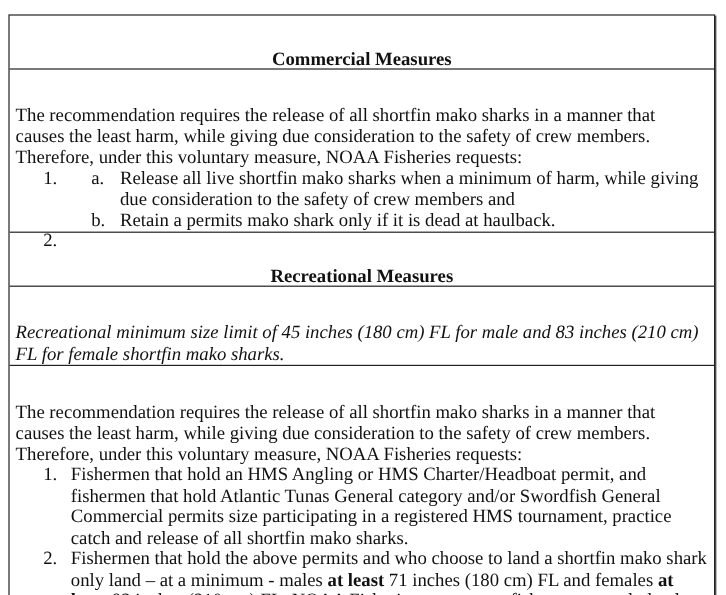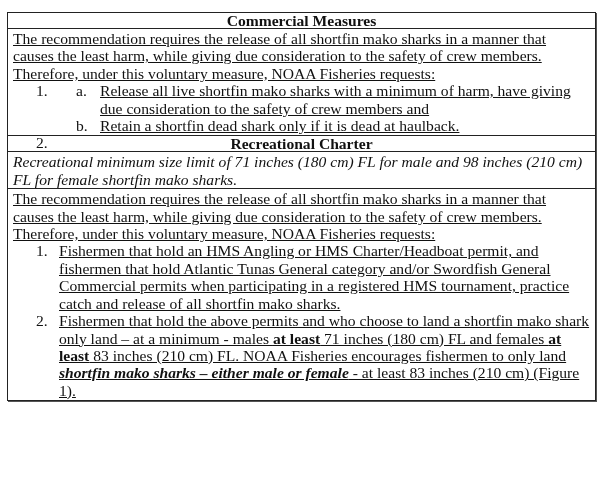--- a/index.html
+++ b/index.html
@@ -1,24 +1,24 @@
 <!DOCTYPE html>
 <html><head>
 <meta charset="utf-8">
 <style>
   html, body { margin: 0; padding: 0; background: #ffffff; }
   body { width: 605px; height: 496px; position: relative; overflow: hidden;
          font-family: "Liberation Serif", "DejaVu Serif", serif; color: #111; }
   .tbl { position: absolute; left: 7px; top: 12px; width: 587px;
          border: 1px solid #222; box-shadow: 1px 1px 0 #555; }
-  .row { border-bottom: 1px solid #222; padding: 0 5px; font-size: 15.6px; line-height: 17.4px; }
+  .row { border-bottom: 1px solid #222; padding: 0 5px; font-size: 15.6px; line-height: 17.4px; margin-top: 29px; }
   .row:last-child { border-bottom: none; }
   .hdr { text-align: center; font-weight: bold; height: 15px; line-height: 15px; padding-top: 0; }
   .ital { font-style: italic; padding-top: 1px; padding-bottom: 0; }
-  .body { padding-top: 1px; padding-bottom: 1px; text-decoration: underline; }
+  .body { padding-top: 1px; padding-bottom: 1px; }
   .li { position: relative; }
   .num { position: absolute; }
   .l1 { padding-left: 46px; }
   .l1 .num { left: 23px; }
   .l1.wide { padding-left: 49px; }
   .l2 { padding-left: 87px; }
   .l2 .num { left: 63px; }
   b.bi { font-style: italic; }
 </style>
 </head>
@@ -27,38 +27,38 @@
 <div class="tbl">
 
   <div class="row hdr">Commercial Measures</div>
   <div class="row body">
     <div>The recommendation requires the release of all shortfin mako sharks in a manner that causes the least harm, while giving due consideration to the safety of crew members.  Therefore, under this voluntary measure, NOAA Fisheries requests:</div>
     <div class="li l1 wide">
       <span class="num">1.</span>
     </div>
     <div class="li l2">
       <span class="num">a.</span>
-      <span>Release all live shortfin mako sharks with a minimum of harm, have giving due consideration to the safety of crew members and</span>
+      <span>Release all live shortfin mako sharks when a minimum of harm, while giving due consideration to the safety of crew members and</span>
     </div>
     <div class="li l2">
       <span class="num">b.</span>
-      <span>Retain a shortfin dead shark only if it is dead at haulback.</span>
+      <span>Retain a permits mako shark only if it is dead at haulback.</span>
     </div>
     <div class="li l1">
       <span class="num">2.</span>
     </div>
   </div>
 
-  <div class="row hdr">Recreational Charter</div>
-  <div class="row ital">Recreational minimum size limit of 71 inches (180 cm) FL for male and 98 inches (210 cm) FL for female shortfin mako sharks.</div>
+  <div class="row hdr">Recreational Measures</div>
+  <div class="row ital">Recreational minimum size limit of 45 inches (180 cm) FL for male and 83 inches (210 cm) FL for female shortfin mako sharks.</div>
   <div class="row body">
     <div>The recommendation requires the release of all shortfin mako sharks in a manner that causes the least harm, while giving due consideration to the safety of crew members.  Therefore, under this voluntary measure, NOAA Fisheries requests:</div>
     <div class="li l1">
       <span class="num">1.</span>
-      <span>Fishermen that hold an HMS Angling or HMS Charter/Headboat permit, and fishermen that hold Atlantic Tunas General category and/or Swordfish General Commercial permits when participating in a registered HMS tournament, practice catch and release of all shortfin mako sharks.</span>
+      <span>Fishermen that hold an HMS Angling or HMS Charter/Headboat permit, and fishermen that hold Atlantic Tunas General category and/or Swordfish General Commercial permits size participating in a registered HMS tournament, practice catch and release of all shortfin mako sharks.</span>
     </div>
     <div class="li l1">
       <span class="num">2.</span>
       <span><span>Fishermen that hold the above permits and who choose to land a shortfin mako shark only land – at a minimum - males </span><b>at least</b><span> 71 inches (180 cm) FL and females </span><b>at least</b><span> 83 inches (210 cm) FL.  NOAA Fisheries encourages fishermen to only land </span><b class="bi">shortfin mako sharks – either male or female</b><span> - at least 83 inches (210 cm) (Figure 1).</span></span>
     </div>
   </div>
 
 </div>
 
 </body></html>

